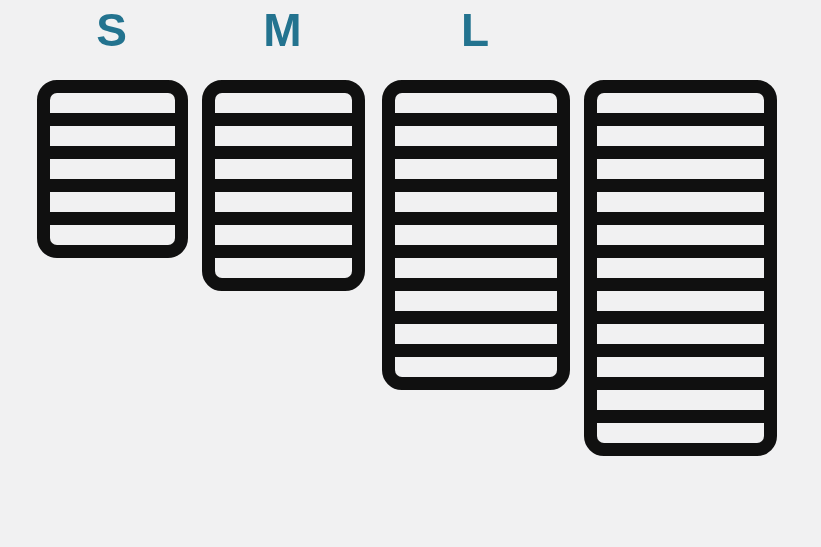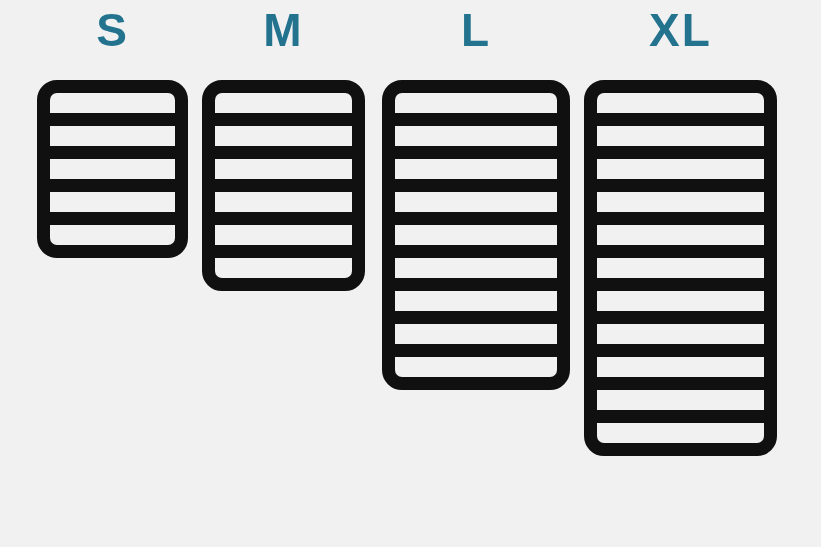--- a/index.html
+++ b/index.html
@@ -81,21 +81,20 @@
       <div class="row"></div>
       <div class="row"></div>
       <div class="row"></div>
       <div class="row"></div>
       <div class="row"></div>
       <div class="row"></div>
     </div>
 </div>
 
 <div id="col-xl" class="size-col">
-  <span class="size-label">XL</span>
   <div class="rack">
       <div class="row"></div>
       <div class="row"></div>
       <div class="row"></div>
       <div class="row"></div>
       <div class="row"></div>
       <div class="row"></div>
       <div class="row"></div>
       <div class="row"></div>
       <div class="row"></div>

